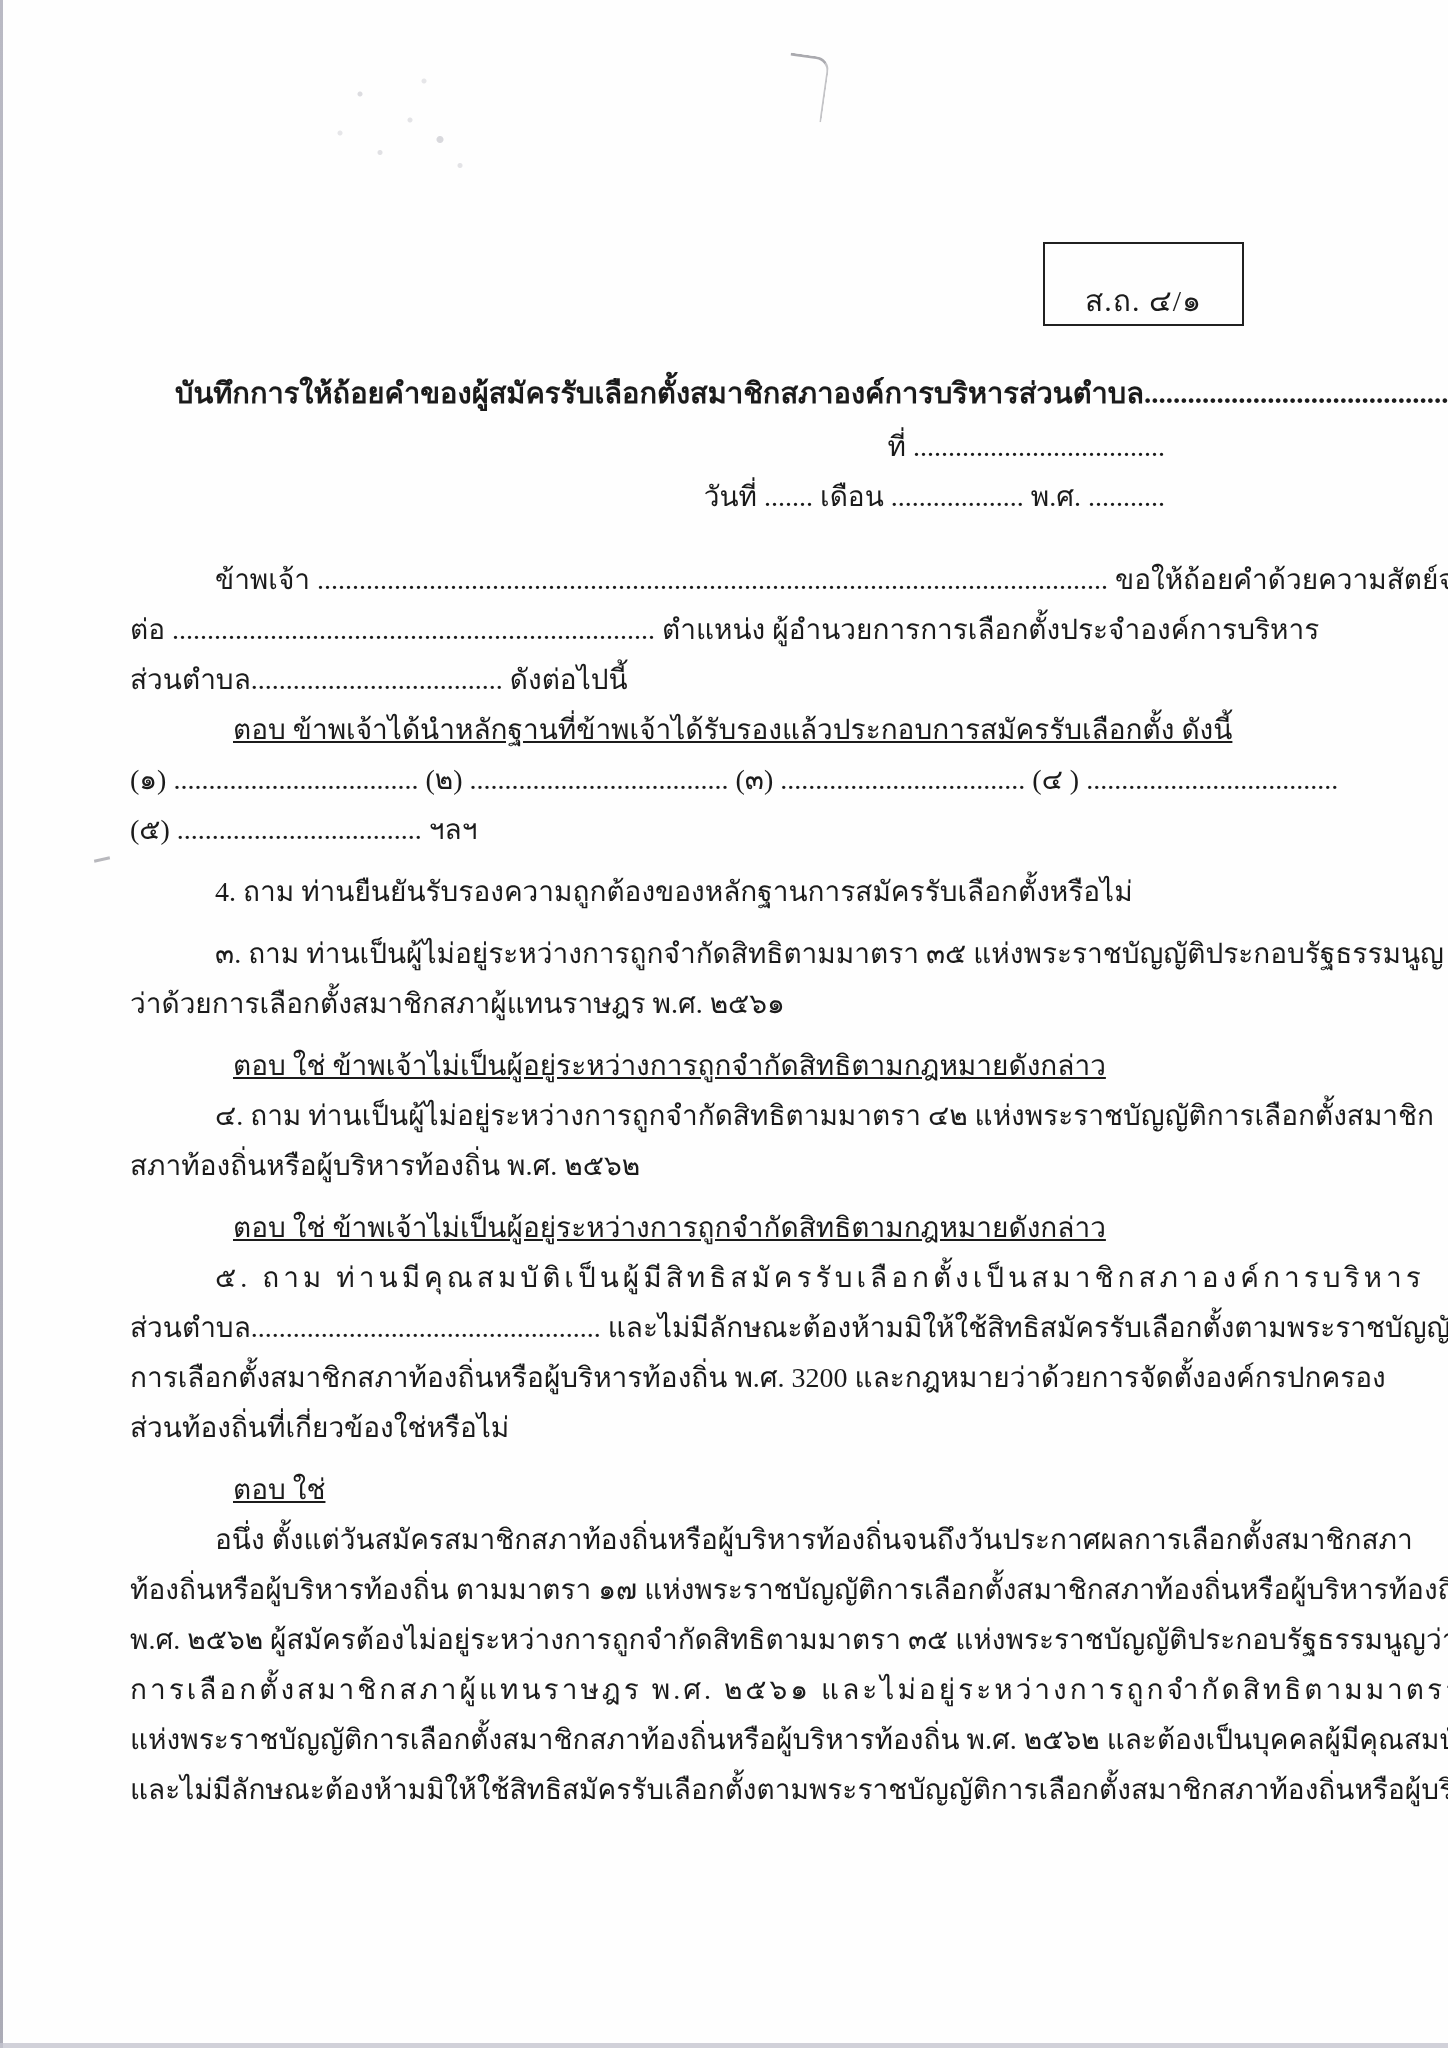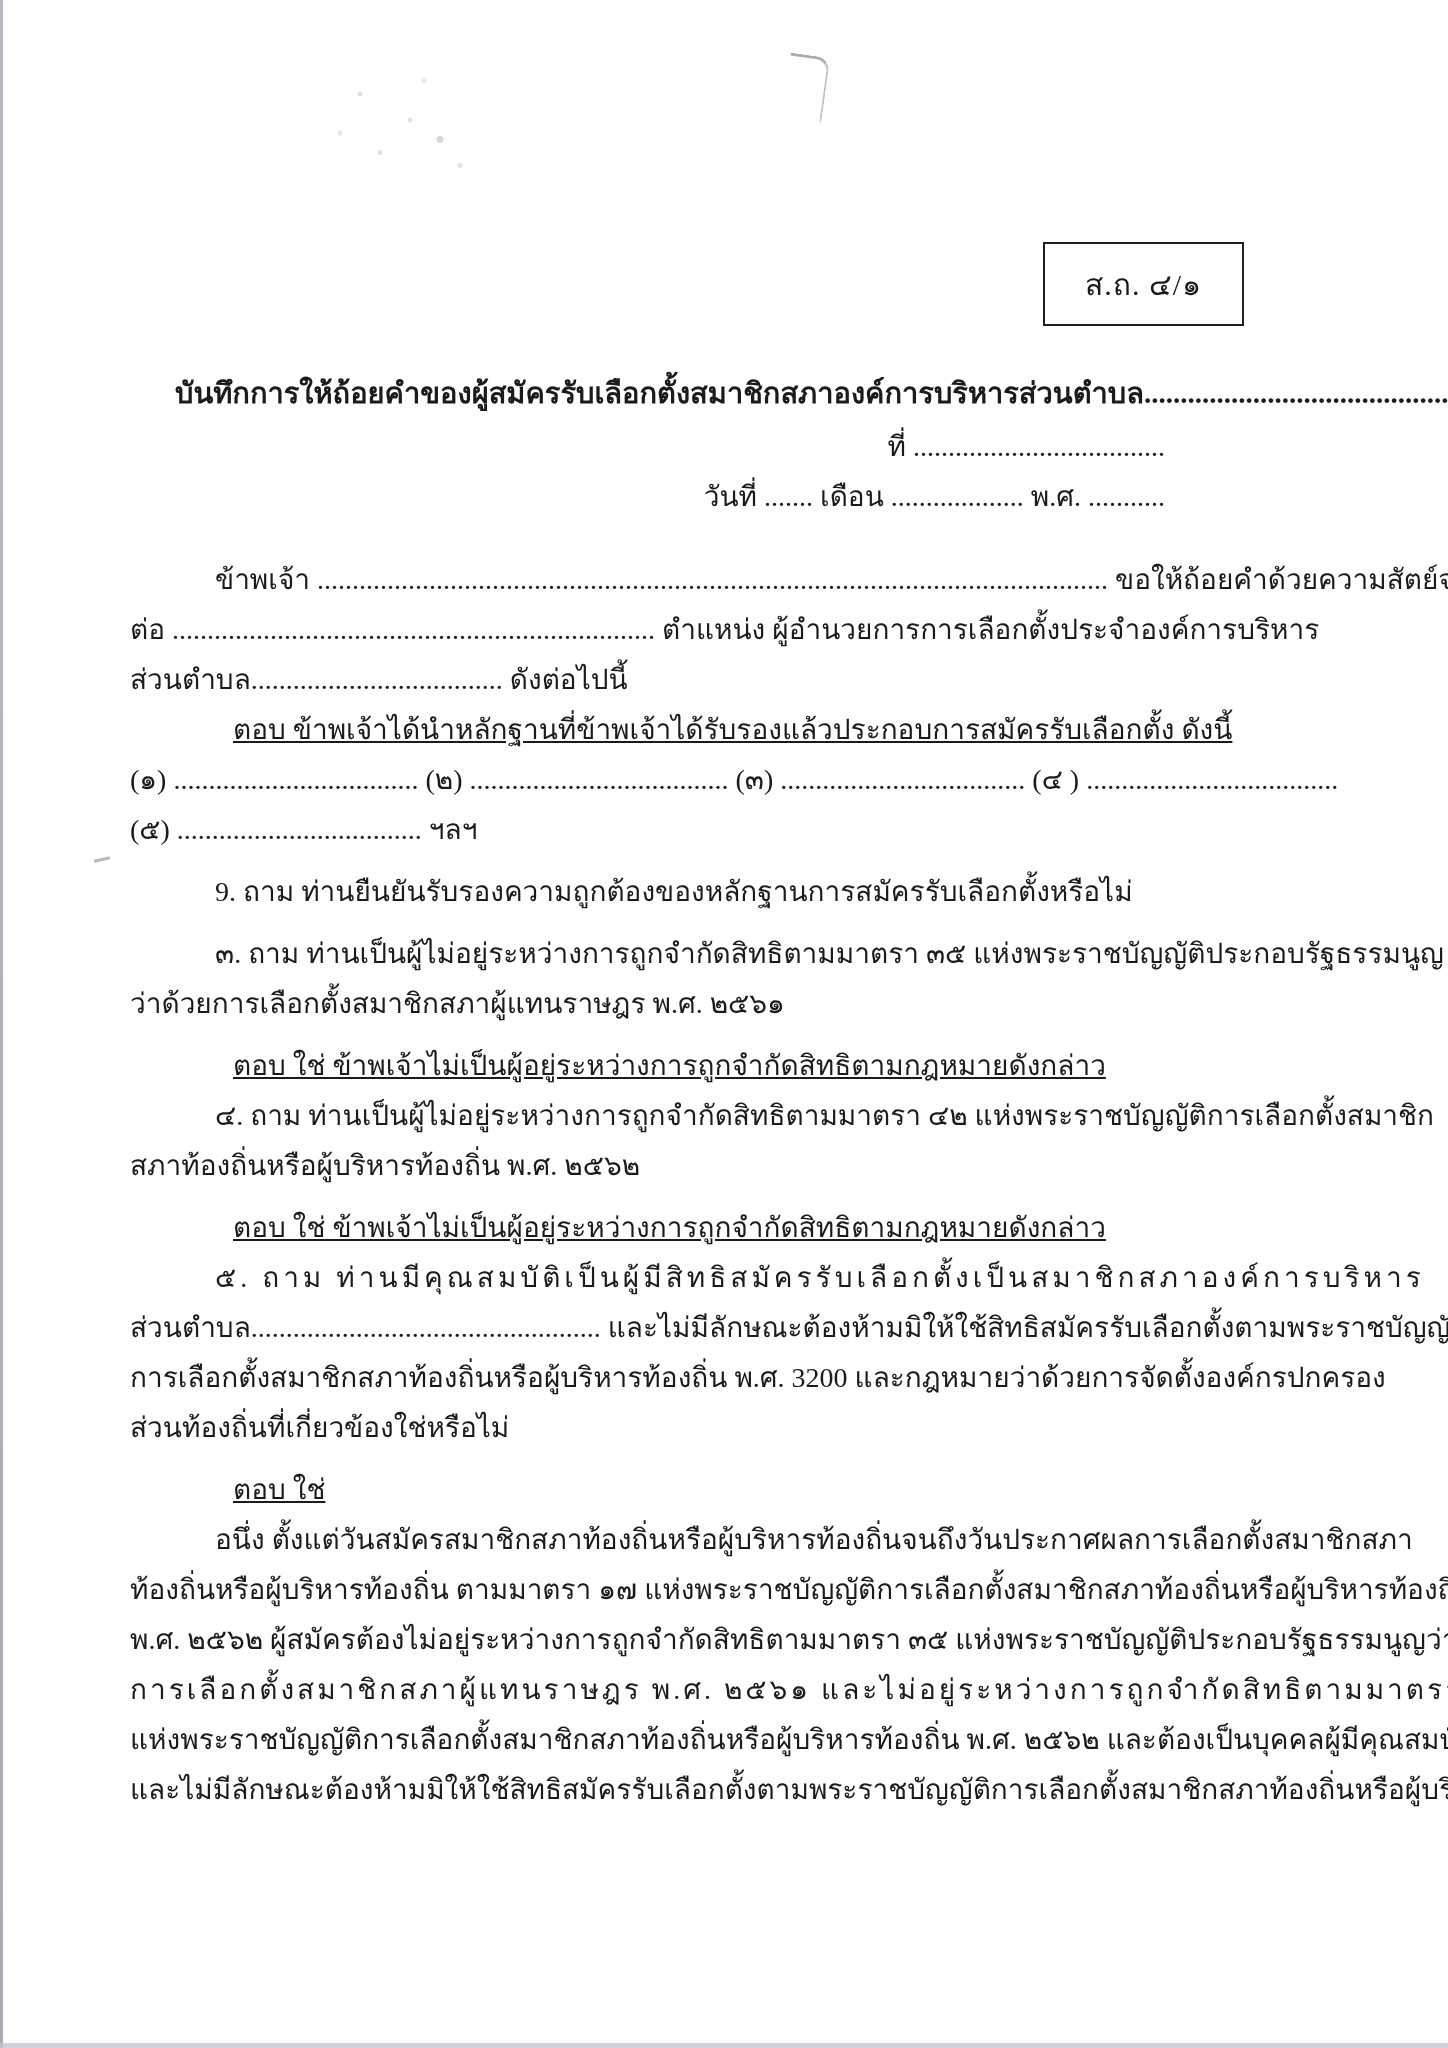--- a/index.html
+++ b/index.html
@@ -43,21 +43,21 @@
     transform: rotate(8deg);
   }
   .smudge-c {
     position: absolute; left: 94px; top: 858px; width: 16px; height: 3px;
     background: rgba(100,100,110,.45); transform: rotate(-12deg);
   }
   
   .form-code-box {
     position: absolute; left: 1043px; top: 242px; width: 201px; height: 84px;
     border: 2px solid #202020;
-    display: flex; align-items: center; justify-content: center;
+    display: flex; align-items: flex-end; justify-content: center;
     font-size: 30px; letter-spacing: 1px;
   }
   
   .content {
     position: absolute; left: 130px; top: 0; width: 1188px;
     font-size: 28px;
   }
   .line { line-height: 50px; white-space: nowrap; }
   .title { margin-top: 368px; font-weight: bold; font-size: 29px; text-indent: 45px; }
   .right-block { text-align: right; padding-right: 153px; }
@@ -91,21 +91,21 @@
     <div class="line right-block">วันที่ ....... เดือน ................... พ.ศ. ...........</div>
 
     <div class="line indent-q gap-lg">ข้าพเจ้า ................................................................................................................. ขอให้ถ้อยคำด้วยความสัตย์จริง</div>
     <div class="line">ต่อ ..................................................................... ตำแหน่ง ผู้อำนวยการการเลือกตั้งประจำองค์การบริหาร</div>
     <div class="line">ส่วนตำบล.................................... ดังต่อไปนี้</div>
 
     <div class="line indent-a">ตอบ  ข้าพเจ้าได้นำหลักฐานที่ข้าพเจ้าได้รับรองแล้วประกอบการสมัครรับเลือกตั้ง ดังนี้</div>
     <div class="line">(๑) ................................... (๒) ..................................... (๓) ................................... (๔ ) ....................................</div>
     <div class="line">(๕) ................................... ฯลฯ</div>
 
-    <div class="line indent-q gap-sm">9.  ถาม ท่านยืนยันรับรองความถูกต้องของหลักฐานการสมัครรับเลือกตั้งหรือไม่</div>
+    <div class="line indent-q gap-sm">4.  ถาม ท่านยืนยันรับรองความถูกต้องของหลักฐานการสมัครรับเลือกตั้งหรือไม่</div>
 
     <div class="line indent-q gap-sm">๓.  ถาม ท่านเป็นผู้ไม่อยู่ระหว่างการถูกจำกัดสิทธิตามมาตรา ๓๕ แห่งพระราชบัญญัติประกอบรัฐธรรมนูญ</div>
     <div class="line">ว่าด้วยการเลือกตั้งสมาชิกสภาผู้แทนราษฎร พ.ศ. ๒๕๖๑</div>
     <div class="line indent-a gap-sm">ตอบ ใช่ ข้าพเจ้าไม่เป็นผู้อยู่ระหว่างการถูกจำกัดสิทธิตามกฎหมายดังกล่าว</div>
 
     <div class="line indent-q">๔. ถาม ท่านเป็นผู้ไม่อยู่ระหว่างการถูกจำกัดสิทธิตามมาตรา ๔๒ แห่งพระราชบัญญัติการเลือกตั้งสมาชิก</div>
     <div class="line">สภาท้องถิ่นหรือผู้บริหารท้องถิ่น พ.ศ. ๒๕๖๒</div>
     <div class="line indent-a gap-sm">ตอบ ใช่ ข้าพเจ้าไม่เป็นผู้อยู่ระหว่างการถูกจำกัดสิทธิตามกฎหมายดังกล่าว</div>
 
     <div class="line indent-q stretch-wide">๕.  ถาม  ท่านมีคุณสมบัติเป็นผู้มีสิทธิสมัครรับเลือกตั้งเป็นสมาชิกสภาองค์การบริหาร</div>

